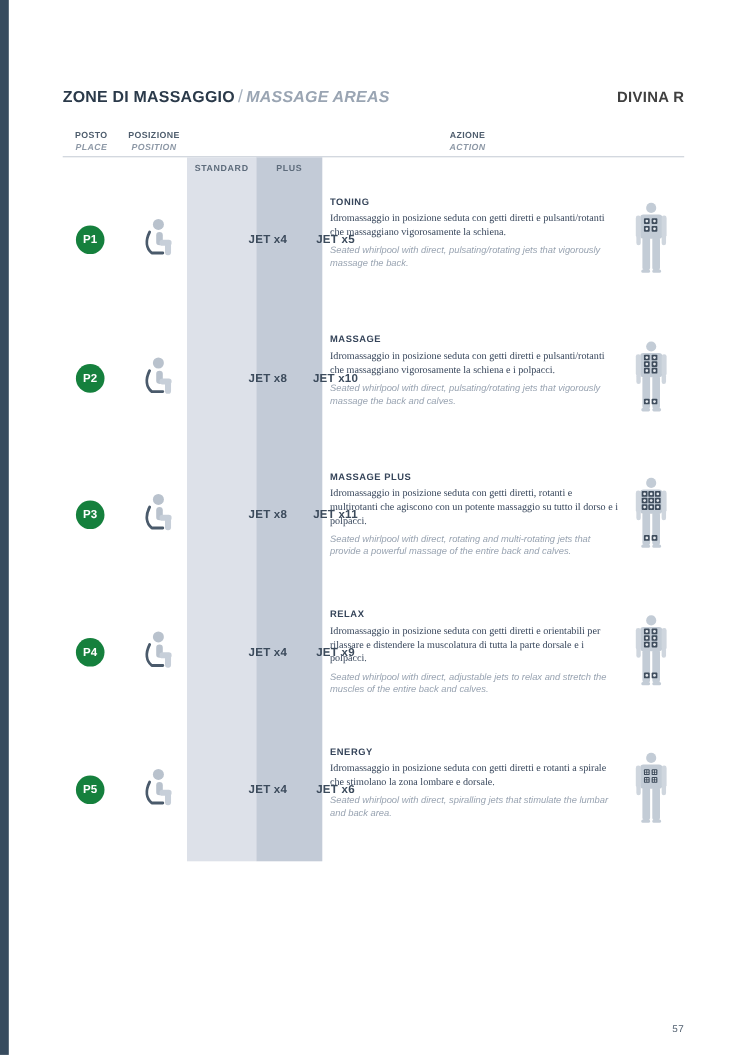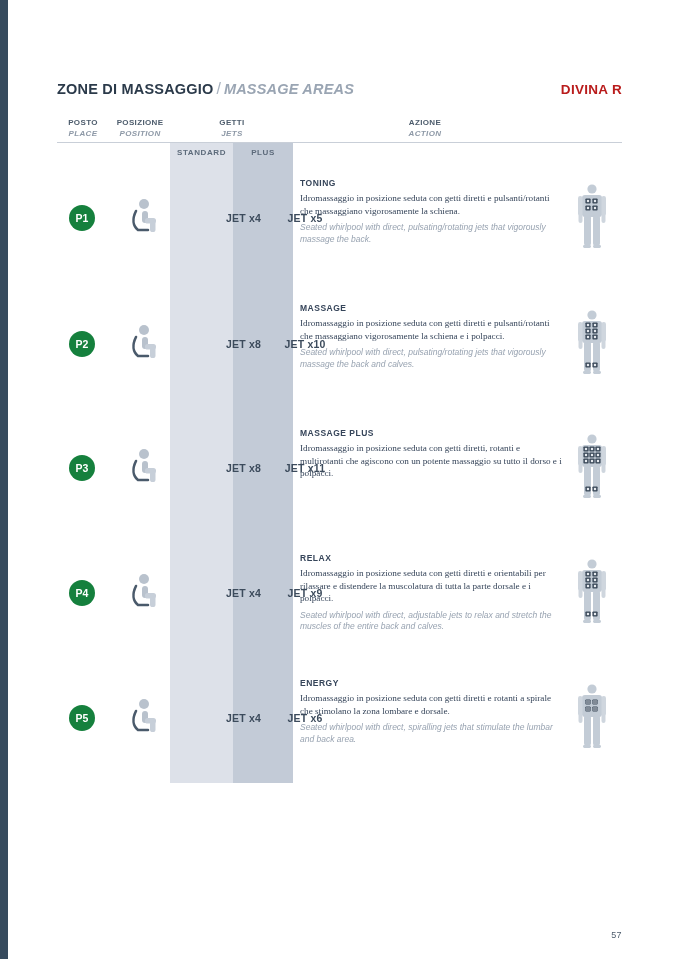--- a/index.html
+++ b/index.html
@@ -53,21 +53,21 @@
   .title-alt {
     font-size: 14.5px;
     font-weight: bold;
     font-style: italic;
     color: #9aa5b3;
     letter-spacing: .2px;
   }
   .brand {
     font-size: 13.5px;
     font-weight: bold;
-    color: #b91c1c;
+    color: #404040;
     letter-spacing: .3px;
     white-space: nowrap;
     text-align: center;
   }
 
   
   .colhead {
     position: absolute;
     font-size: 8px;
     line-height: 11px;
@@ -206,24 +206,20 @@
     <div class="brand">DIVINA R</div>
   </div>
 
   <div class="colhead" id="ch-place">
     <span class="it">POSTO</span>
     <span class="en">PLACE</span>
   </div>
   <div class="colhead" id="ch-position">
     <span class="it">POSIZIONE</span>
     <span class="en">POSITION</span>
-  </div>
-  <div class="colhead" id="ch-jets">
-    <span class="it">GETTI</span>
-    <span class="en">JETS</span>
   </div>
   <div class="colhead" id="ch-action">
     <span class="it">AZIONE</span>
     <span class="en">ACTION</span>
   </div>
 
   <div class="head-rule"></div>
 
   <div class="band band-standard"></div>
   <div class="band band-plus"></div>
@@ -334,20 +330,21 @@
     <path d="M12 14 C 8 22, 9 29, 14 33 L 24 33" stroke="#4a5a6b" stroke-width="2.6" fill="none" stroke-linecap="round" stroke-linejoin="round"></path>
   </svg></div>
 
     <div class="jet-val jet-std" style="top:462px">JET x8</div>
 
     <div class="jet-val jet-plus" style="top:462px">JET x11</div>
 
     <div class="desc" style="top:428px">
       <div class="desc-title">MASSAGE PLUS</div>
       <div class="desc-it">Idromassaggio in posizione seduta con getti diretti, rotanti e multirotanti che agiscono con un potente massaggio su tutto il dorso e i polpacci.</div>
+      <div class="desc-en">Seated whirlpool with direct, rotating and multi-rotating jets that provide a powerful massage of the entire back and calves.</div>
     </div>
 
     <div class="body-fig" style="top:432px"><svg viewBox="0 0 48 70" width="48" height="70">
     <circle cx="24" cy="7" r="4.6" fill="#c3ccd6"></circle>
     <path d="M17 13 h14 a3 3 0 0 1 3 3 v16 a3 3 0 0 1 -3 3 h-14 a3 3 0 0 1 -3 -3 v-16 a3 3 0 0 1 3 -3 z" fill="#c3ccd6"></path>
     <rect x="10" y="14" width="4.5" height="20" rx="2.2" fill="#cfd6de"></rect>
     <rect x="33.5" y="14" width="4.5" height="20" rx="2.2" fill="#cfd6de"></rect>
     <rect x="10.5" y="32" width="4" height="9" rx="2" fill="#cfd6de"></rect>
     <rect x="33.5" y="32" width="4" height="9" rx="2" fill="#cfd6de"></rect>
     <rect x="16" y="33" width="7" height="31" rx="3" fill="#c3ccd6"></rect>

